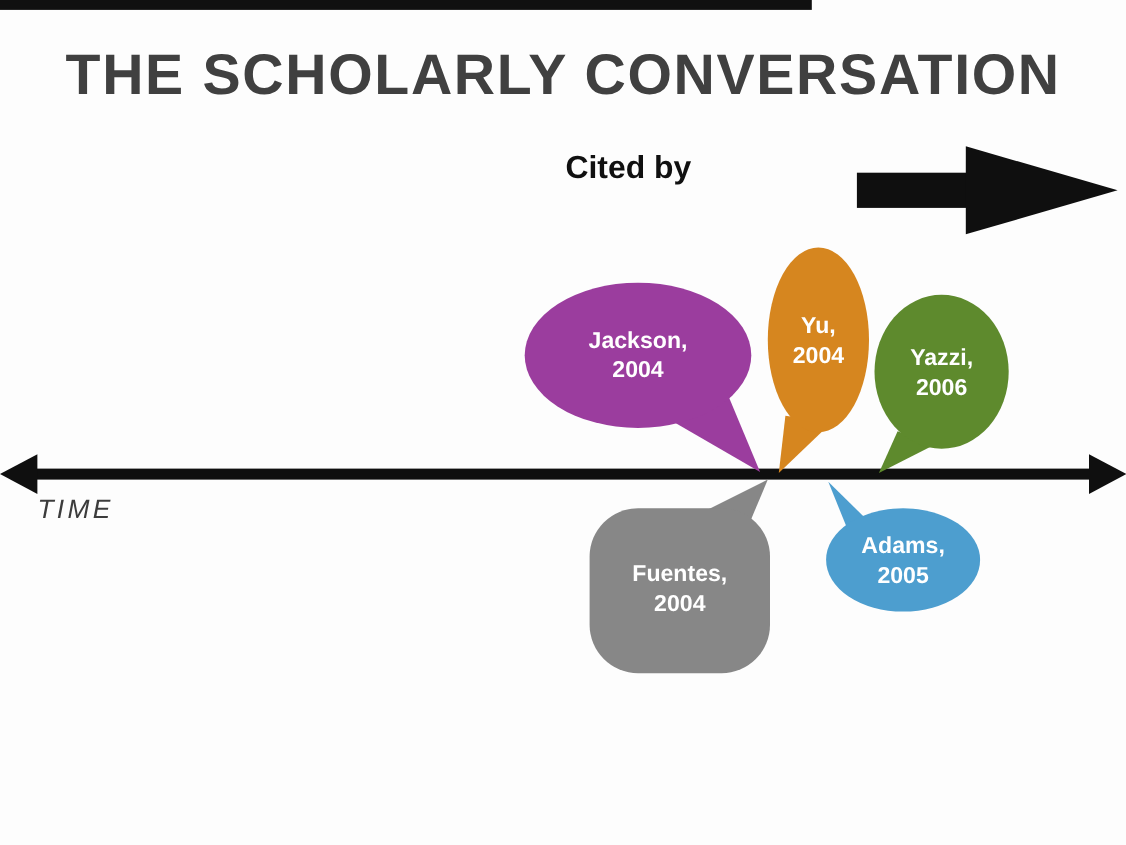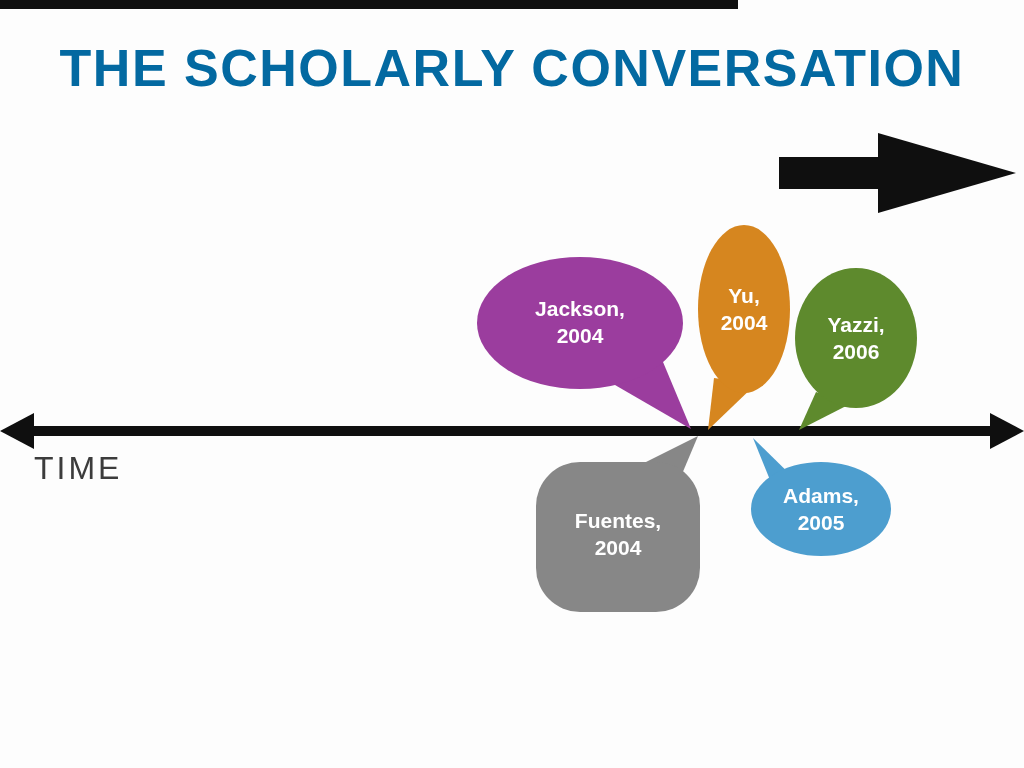--- a/index.html
+++ b/index.html
@@ -14,49 +14,50 @@
     position: absolute; left: 0; top: 0;
     width: 738px; height: 9px;
     background: #101010;
   }
   .title {
     position: absolute; left: 0; top: 38px; width: 1024px;
     margin: 0;
     text-align: center;
     font-size: 52px; font-weight: 700;
     letter-spacing: 1.5px;
-    color: #0369a1;
+    color: #404040;
   }
   .cited {
     position: absolute; left: 514px; top: 134px;
     font-size: 29px; font-weight: 700;
     color: #101010; line-height: 1.32;
   }
   .time {
     position: absolute; left: 34px; top: 450px;
-    font-size: 32px; font-weight: 400;
-    color: #3c3c3c; letter-spacing: 3px;
+    font-size: 24px; font-weight: 400;
+    color: #3c3c3c; letter-spacing: 3px; font-style: italic;
   }
   svg.canvas { position: absolute; left: 0; top: 0; }
   .bubble-text {
     fill: #ffffff;
     font-family: "Liberation Sans", sans-serif;
     font-weight: 700;
     font-size: 21px;
     text-anchor: middle;
   }
 </style>
 </head>
 <body>
 
 <div class="top-bar"></div>
 
 <h1 class="title">THE SCHOLARLY CONVERSATION</h1>
 
 <div class="cited">
+  <div>Cited by</div>
 </div>
 
 <div class="time">TIME</div>
 
 <svg class="canvas" width="1024" height="768" viewBox="0 0 1024 768">
 
   <g fill="#0f0f0f">
     <rect x="779" y="157" width="106" height="32"></rect>
     <polygon points="878,133 878,213 1016,173"></polygon>
   </g>

